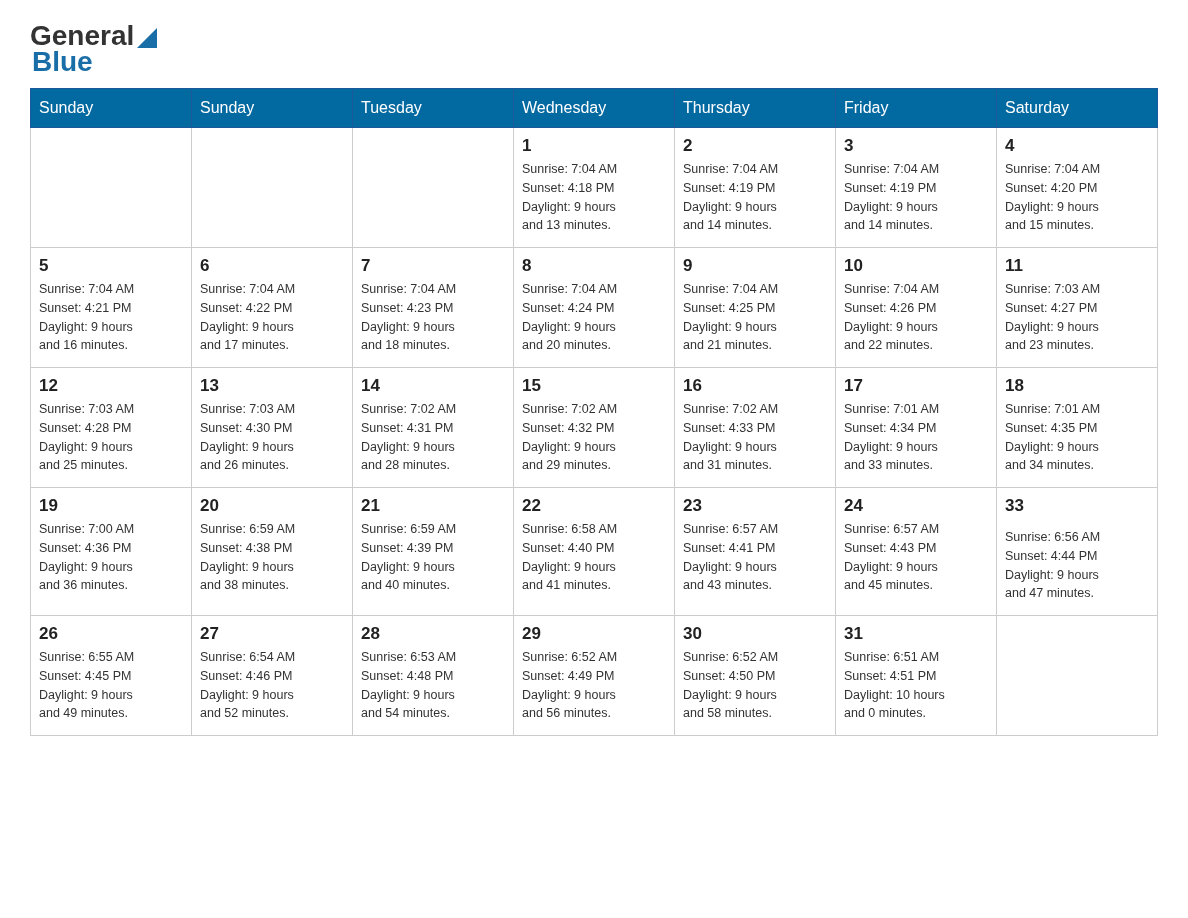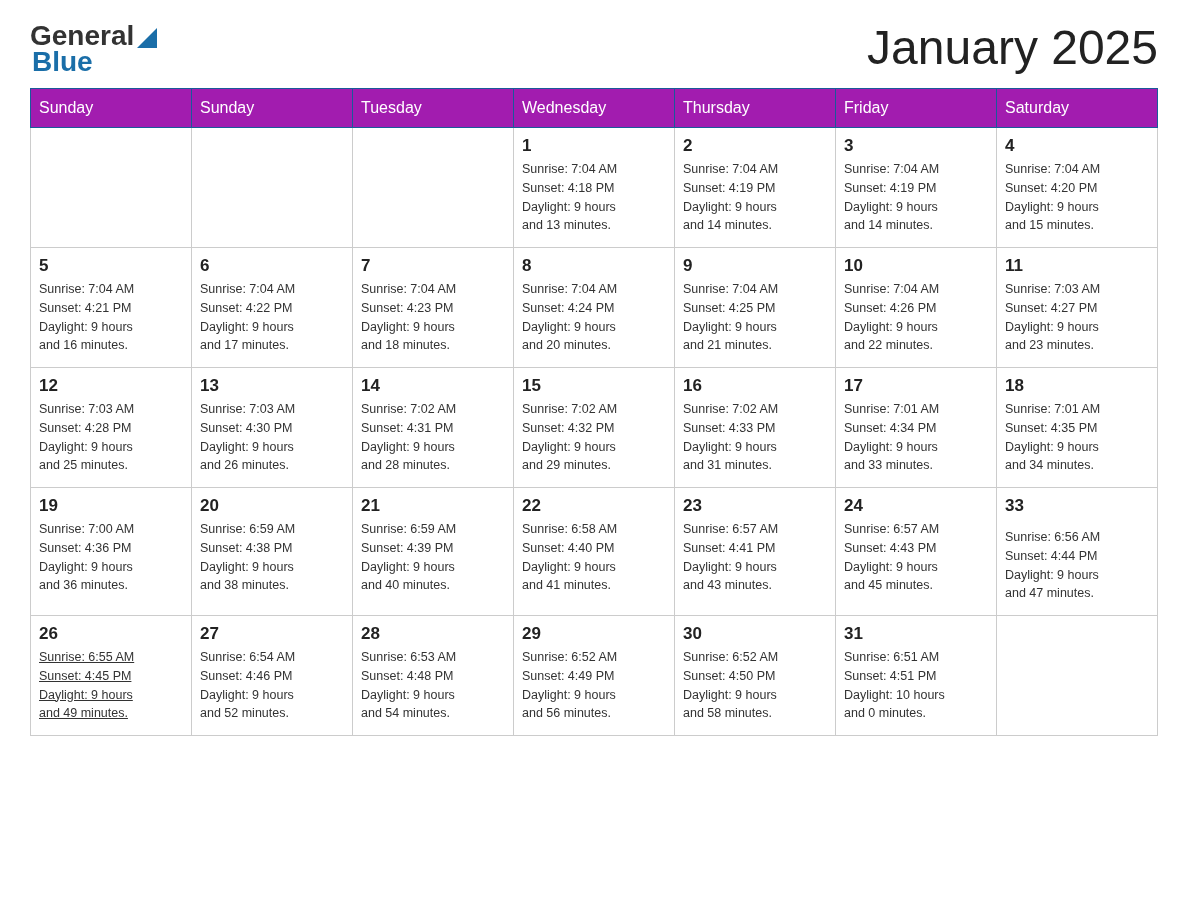--- a/index.html
+++ b/index.html
@@ -38,21 +38,21 @@
       font-size: 20px;
       color: #444;
       margin-top: 4px;
     }
     .calendar {
       width: 100%;
       border-collapse: collapse;
       margin-top: 10px;
     }
     .calendar th {
-      background-color: #a21caf;
+      background-color: #0369a1;
       color: #fff;
       padding: 10px 8px;
       text-align: left;
       font-size: 16px;
       font-weight: normal;
       border: 1px solid #1a5a9a;
     }
     .calendar td {
       border: 1px solid #ccc;
       vertical-align: top;
@@ -95,21 +95,20 @@
   <div class="logo-wrapper">
     <div class="logo-line1">
       <span class="logo-text-general">General</span>
       <svg width="20" height="22" viewBox="0 0 20 22" style="margin-left:3px;margin-top:2px;">
         <polygon points="0,22 20,22 20,2" fill="#1a6ea8"></polygon>
       </svg>
     </div>
     <span class="logo-text-blue" style="margin-top:-6px;margin-left:2px;">Blue</span>
   </div>
   <div class="title-block">
-    <div class="month-title">January 2025</div>
   </div>
 </div>
 
 <table class="calendar">
   <thead>
     <tr>
     <th>Sunday</th>
         <th>Sunday</th>
         <th>Tuesday</th>
         <th>Wednesday</th>
@@ -301,21 +300,21 @@
           <div class="day-num">33</div>
           <div class="day-info" style="white-space: pre-line; margin-top: 12px;">Sunrise: 6:56 AM
 Sunset: 4:44 PM
 Daylight: 9 hours
 and 47 minutes.</div>
         </td>
       </tr>
       <tr>
         <td>
           <div class="day-num">26</div>
-          <div class="day-info" style="white-space: pre-line; text-decoration: underline;">Sunrise: 6:55 AM
+          <div class="day-info" style="white-space: pre-line;">Sunrise: 6:55 AM
 Sunset: 4:45 PM
 Daylight: 9 hours
 and 49 minutes.</div>
         </td>
         <td>
           <div class="day-num">27</div>
           <div class="day-info" style="white-space: pre-line;">Sunrise: 6:54 AM
 Sunset: 4:46 PM
 Daylight: 9 hours
 and 52 minutes.</div>

